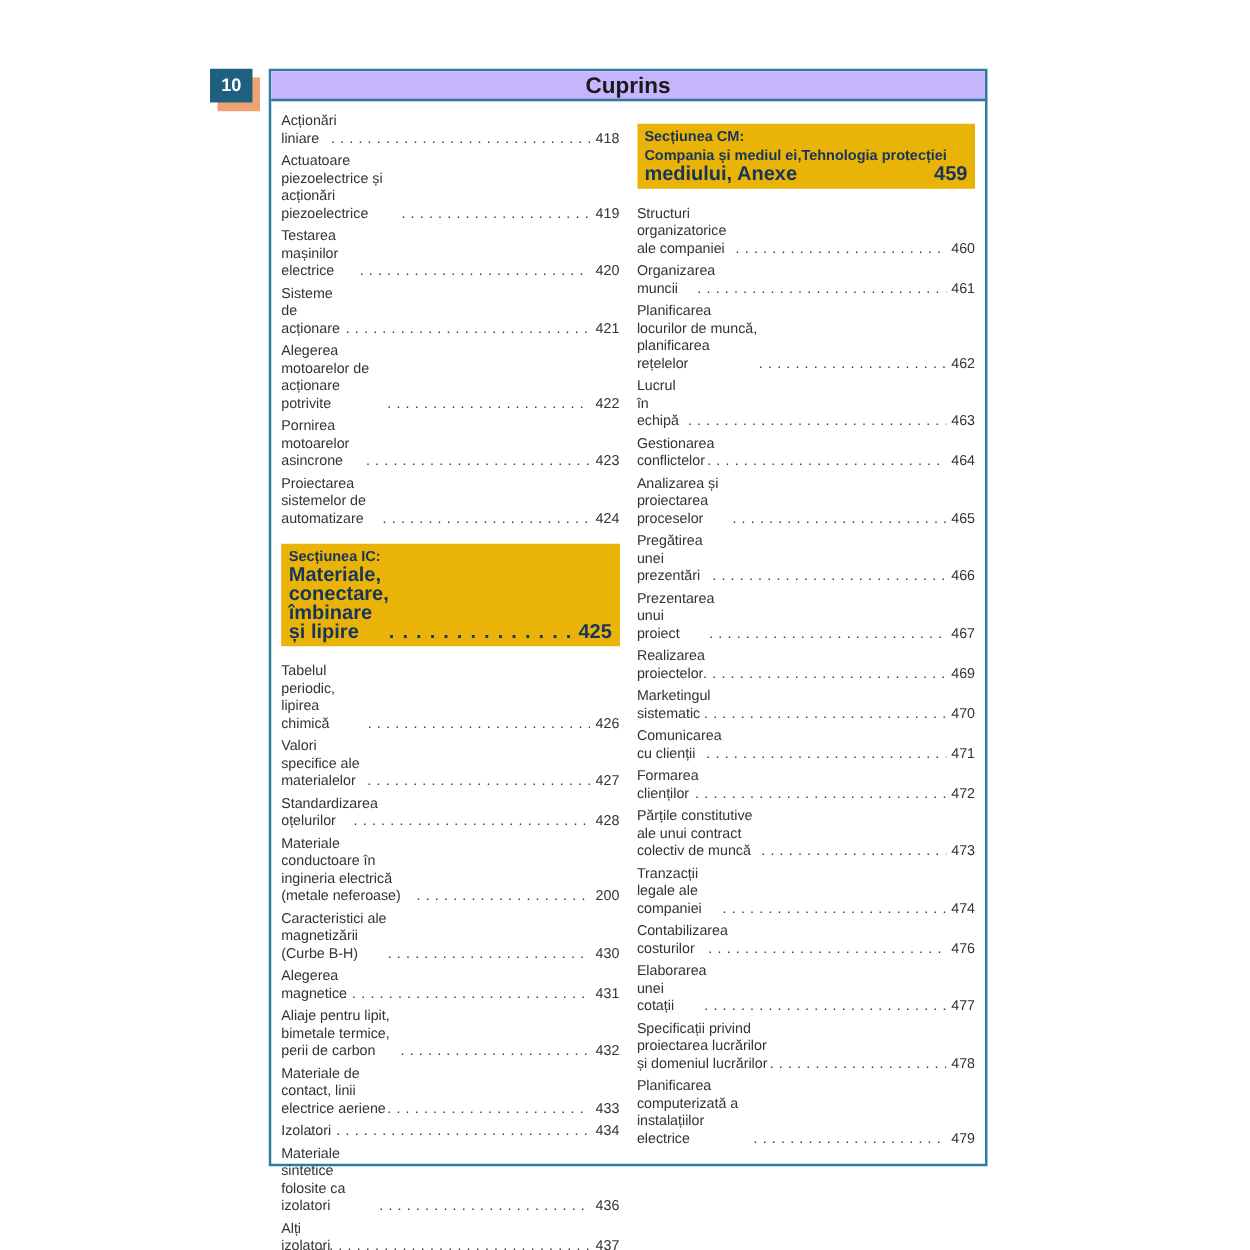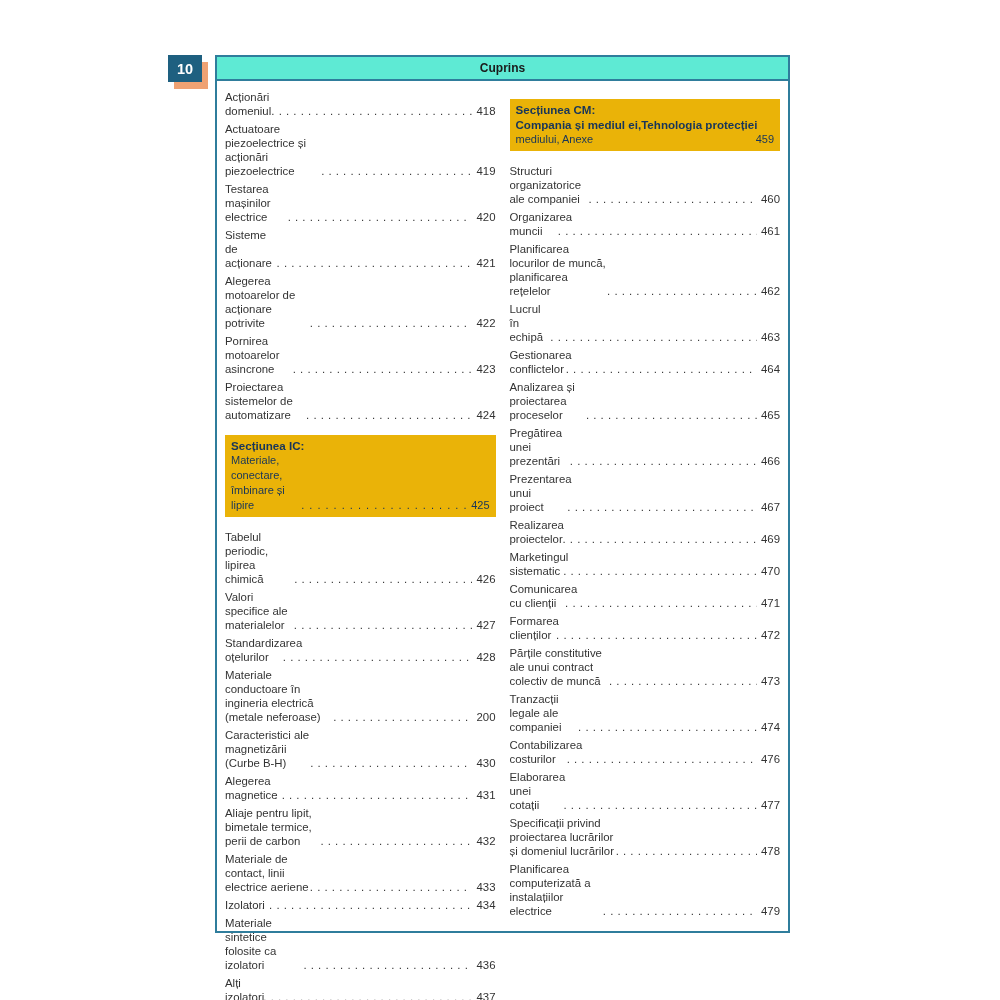--- a/index.html
+++ b/index.html
@@ -53,27 +53,27 @@
     left: 215px;
     top: 55px;
     width: 575px;
     height: 878px;
     border: 2px solid #2f7d9c;
     background: #ffffff;
     box-sizing: border-box;
   }
   .header-bar {
     height: 22px;
-    background: #5eead4;
+    background: #c4b5fd;
     border-bottom: 2px solid #2f7d9c;
     display: flex;
     align-items: center;
     justify-content: center;
     font-weight: bold;
-    font-size: 12px;
+    font-size: 18px;
     color: #1a1a1a;
   }
   .columns {
     display: flex;
     column-gap: 14px;
     padding: 9px 8px 6px 8px;
     box-sizing: border-box;
   }
   .col {
     flex: 1 1 0;
@@ -123,23 +123,23 @@
     padding: 3px 6px 4px 6px;
     margin: 9px 0 13px 0;
   }
   .section .sec-pre {
     display: block;
   }
   .section .sec-last {
     display: flex;
     align-items: flex-end;
     margin-bottom: 0;
-    font-size: 11px;
+    font-size: 16px;
     color: #17355a;
-    font-weight: normal;
+    font-weight: bold;
   }
   .section .sec-last .dots {
     color: #17355a;
   }
   .section .sec-last .dots::after {
     letter-spacing: 1px;
   }
 </style>
 </head>
 <body>
@@ -151,21 +151,21 @@
     <div class="badge">10</div>
   </div>
 
   <div class="content-box">
     <div class="header-bar">
       <span>Cuprins</span>
     </div>
     <div class="columns">
       <div class="col" id="col-left">
           <div class="entry">
-            <span class="t">Acționări domeniul</span>
+            <span class="t">Acționări liniare</span>
             <span class="dots"></span>
             <span class="p">418</span>
           </div>
           <div class="entry">
             <span class="t">Actuatoare piezoelectrice și acționări piezoelectrice</span>
             <span class="dots"></span>
             <span class="p">419</span>
           </div>
           <div class="entry">
             <span class="t">Testarea mașinilor electrice</span>

